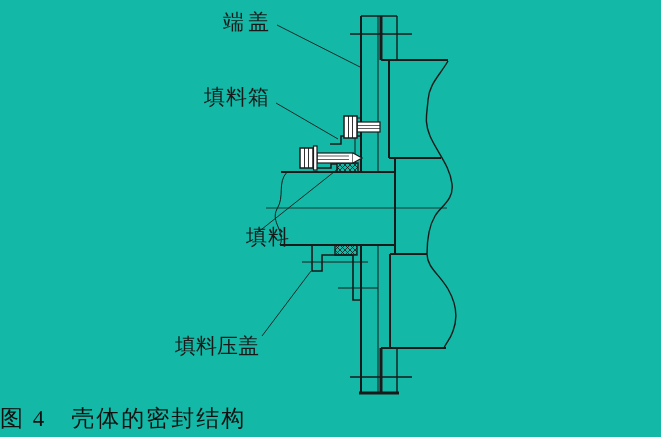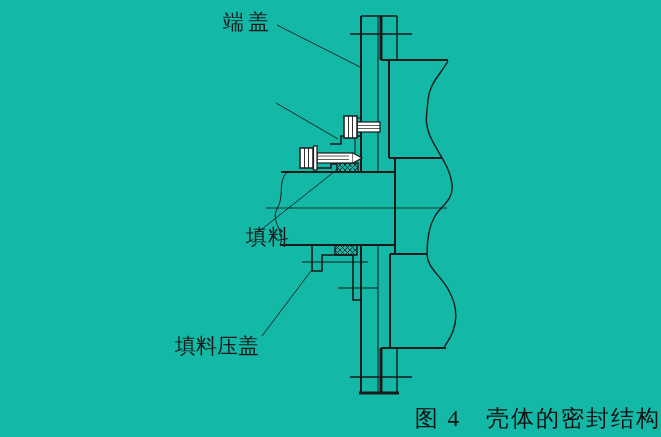--- a/index.html
+++ b/index.html
@@ -10,21 +10,21 @@
   .drawing{position:absolute;left:0;top:0;}
   .lbl{
     position:absolute;font-size:21px;line-height:1;white-space:nowrap;color:#1a1a1a;
     font-family:"Liberation Serif","DejaVu Serif",serif;
   }
   .lbl-duangai{left:223px;top:12px;letter-spacing:4px;}
   .lbl-xiang{left:204px;top:87px;letter-spacing:1px;}
   .lbl-tianliao{left:212px;top:227px;letter-spacing:1px;margin-left:34px;}
   .lbl-yagai{left:175px;top:336px;letter-spacing:0px;}
   .caption{
-    position:absolute;left:0;right:0;top:403px;text-align:right;
+    position:absolute;left:0;right:0;top:403px;text-align:left;
     font-size:23px;letter-spacing:2px;color:#111;
   }
 </style>
 </head>
 <body>
 
 <div class="stage">
 
   <svg class="drawing" width="661" height="437" viewBox="0 0 661 437">
     <defs>
@@ -117,17 +117,18 @@
 
     <g stroke="#1a1a1a" stroke-width="0.9">
       <line x1="277" y1="25" x2="362" y2="68"></line>
       <line x1="276" y1="103" x2="338" y2="139"></line>
       <line x1="257" y1="233" x2="339" y2="168"></line>
       <line x1="262" y1="336" x2="311" y2="271"></line>
     </g>
   </svg>
 
   <div class="lbl lbl-duangai">端盖</div>
+  <div class="lbl lbl-xiang">填料箱</div>
   <div class="lbl lbl-tianliao">填料</div>
   <div class="lbl lbl-yagai">填料压盖</div>
 
   <div class="caption">图 4　壳体的密封结构</div>
 </div>
 
 </body></html>

